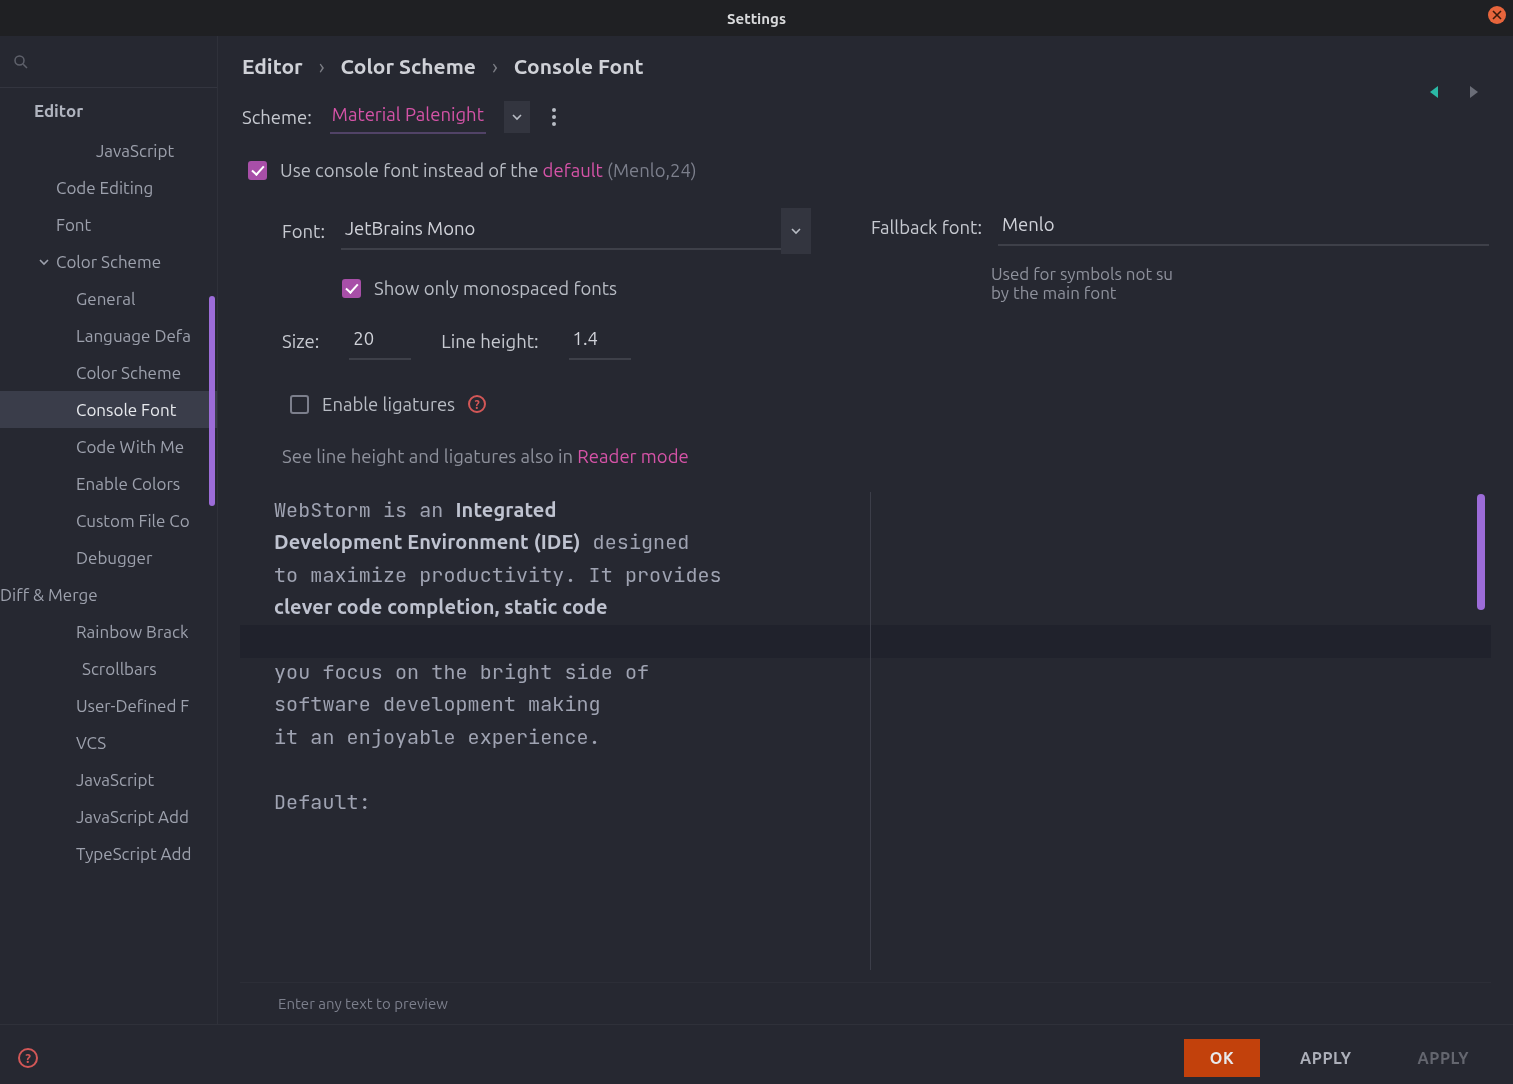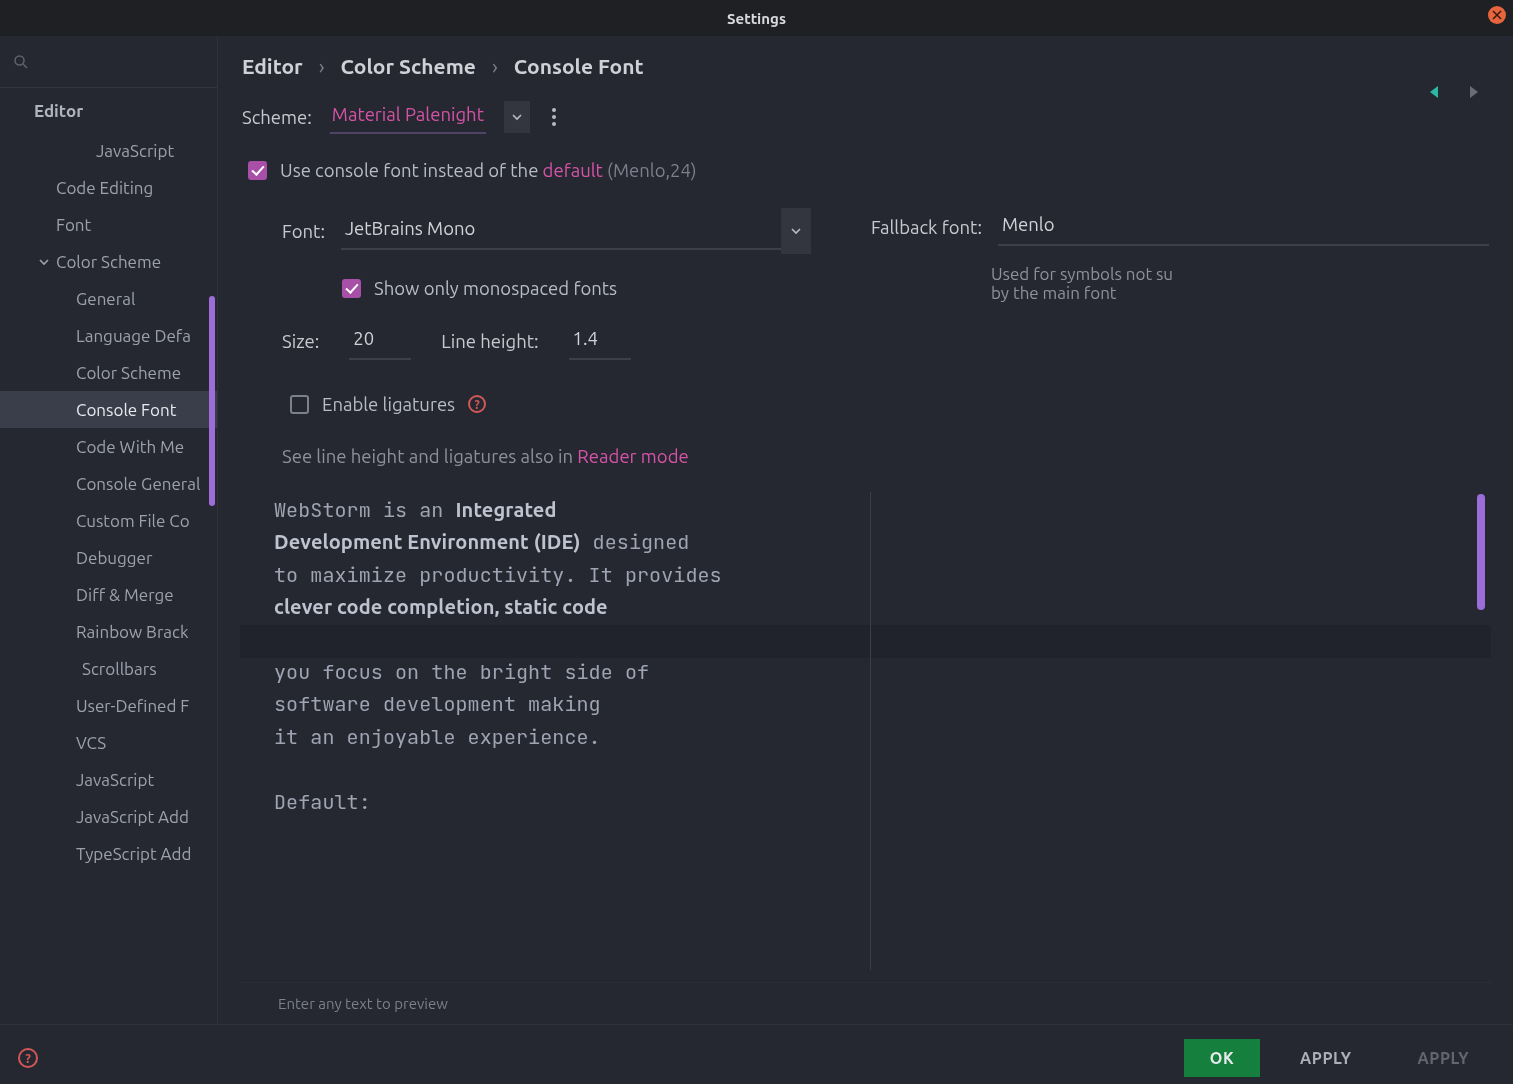--- a/index.html
+++ b/index.html
@@ -71,21 +71,21 @@
   .vrule{position:absolute;top:12px;bottom:12px;left:630px;width:1px;background:#3c3e49;}
   .preview-sb{position:absolute;right:6px;top:14px;width:8px;height:116px;background:#9c6cd8;border-radius:4px;}
 
   .preview-input{width:100%;background:transparent;border:none;outline:none;color:#b8bcc4;font-size:15px;padding:12px 16px 12px 38px;border-top:1px solid rgba(255,255,255,0.03);}
   .preview-input::placeholder{color:#7c7f8c;}
 
   
   .bottombar{height:66px;background:#262831;border-top:1px solid #2f313a;display:flex;align-items:center;padding:0 18px;gap:14px;}
   .bottombar .spacer{flex:1;}
   .btn{height:38px;padding:0 26px;font-size:16px;font-weight:700;display:flex;align-items:center;justify-content:center;letter-spacing:.5px;}
-  .btn.primary{background:#15803d;color:#e8e9ec;}
+  .btn.primary{background:#c2410c;color:#e8e9ec;}
   .btn.ghost{color:#acafb9;}
   .btn.disabled{color:#64666f;}
   .help-corner{width:20px;height:20px;border:2px solid #d25757;border-radius:50%;color:#d25757;display:flex;align-items:center;justify-content:center;font-size:13px;font-weight:700;}
 
   .chev-sm svg{width:12px;height:12px;}
 </style>
 </head>
 <body>
 
 <div class="titlebar">
@@ -137,29 +137,29 @@
           <div class="tree-item" style="padding-left: 76px;">
             <span>Color Scheme</span>
           </div>
           <div class="tree-item active" style="padding-left: 76px;">
             <span>Console Font</span>
           </div>
           <div class="tree-item" style="padding-left: 76px;">
             <span>Code With Me</span>
           </div>
           <div class="tree-item" style="padding-left: 76px;">
-            <span>Console General</span>
+            <span>Enable Colors</span>
           </div>
           <div class="tree-item" style="padding-left: 76px;">
             <span>Custom File Co</span>
           </div>
           <div class="tree-item" style="padding-left: 76px;">
             <span>Debugger</span>
           </div>
-          <div class="tree-item" style="padding-left: 76px;">
+          <div class="tree-item" style="">
             <span>Diff &amp; Merge</span>
           </div>
           <div class="tree-item" style="padding-left: 76px;">
             <span>Rainbow Brack</span>
           </div>
           <div class="tree-item" style="padding-left: 82px;">
             <span>Scrollbars</span>
           </div>
           <div class="tree-item" style="padding-left: 76px;">
             <span>User-Defined F</span>

